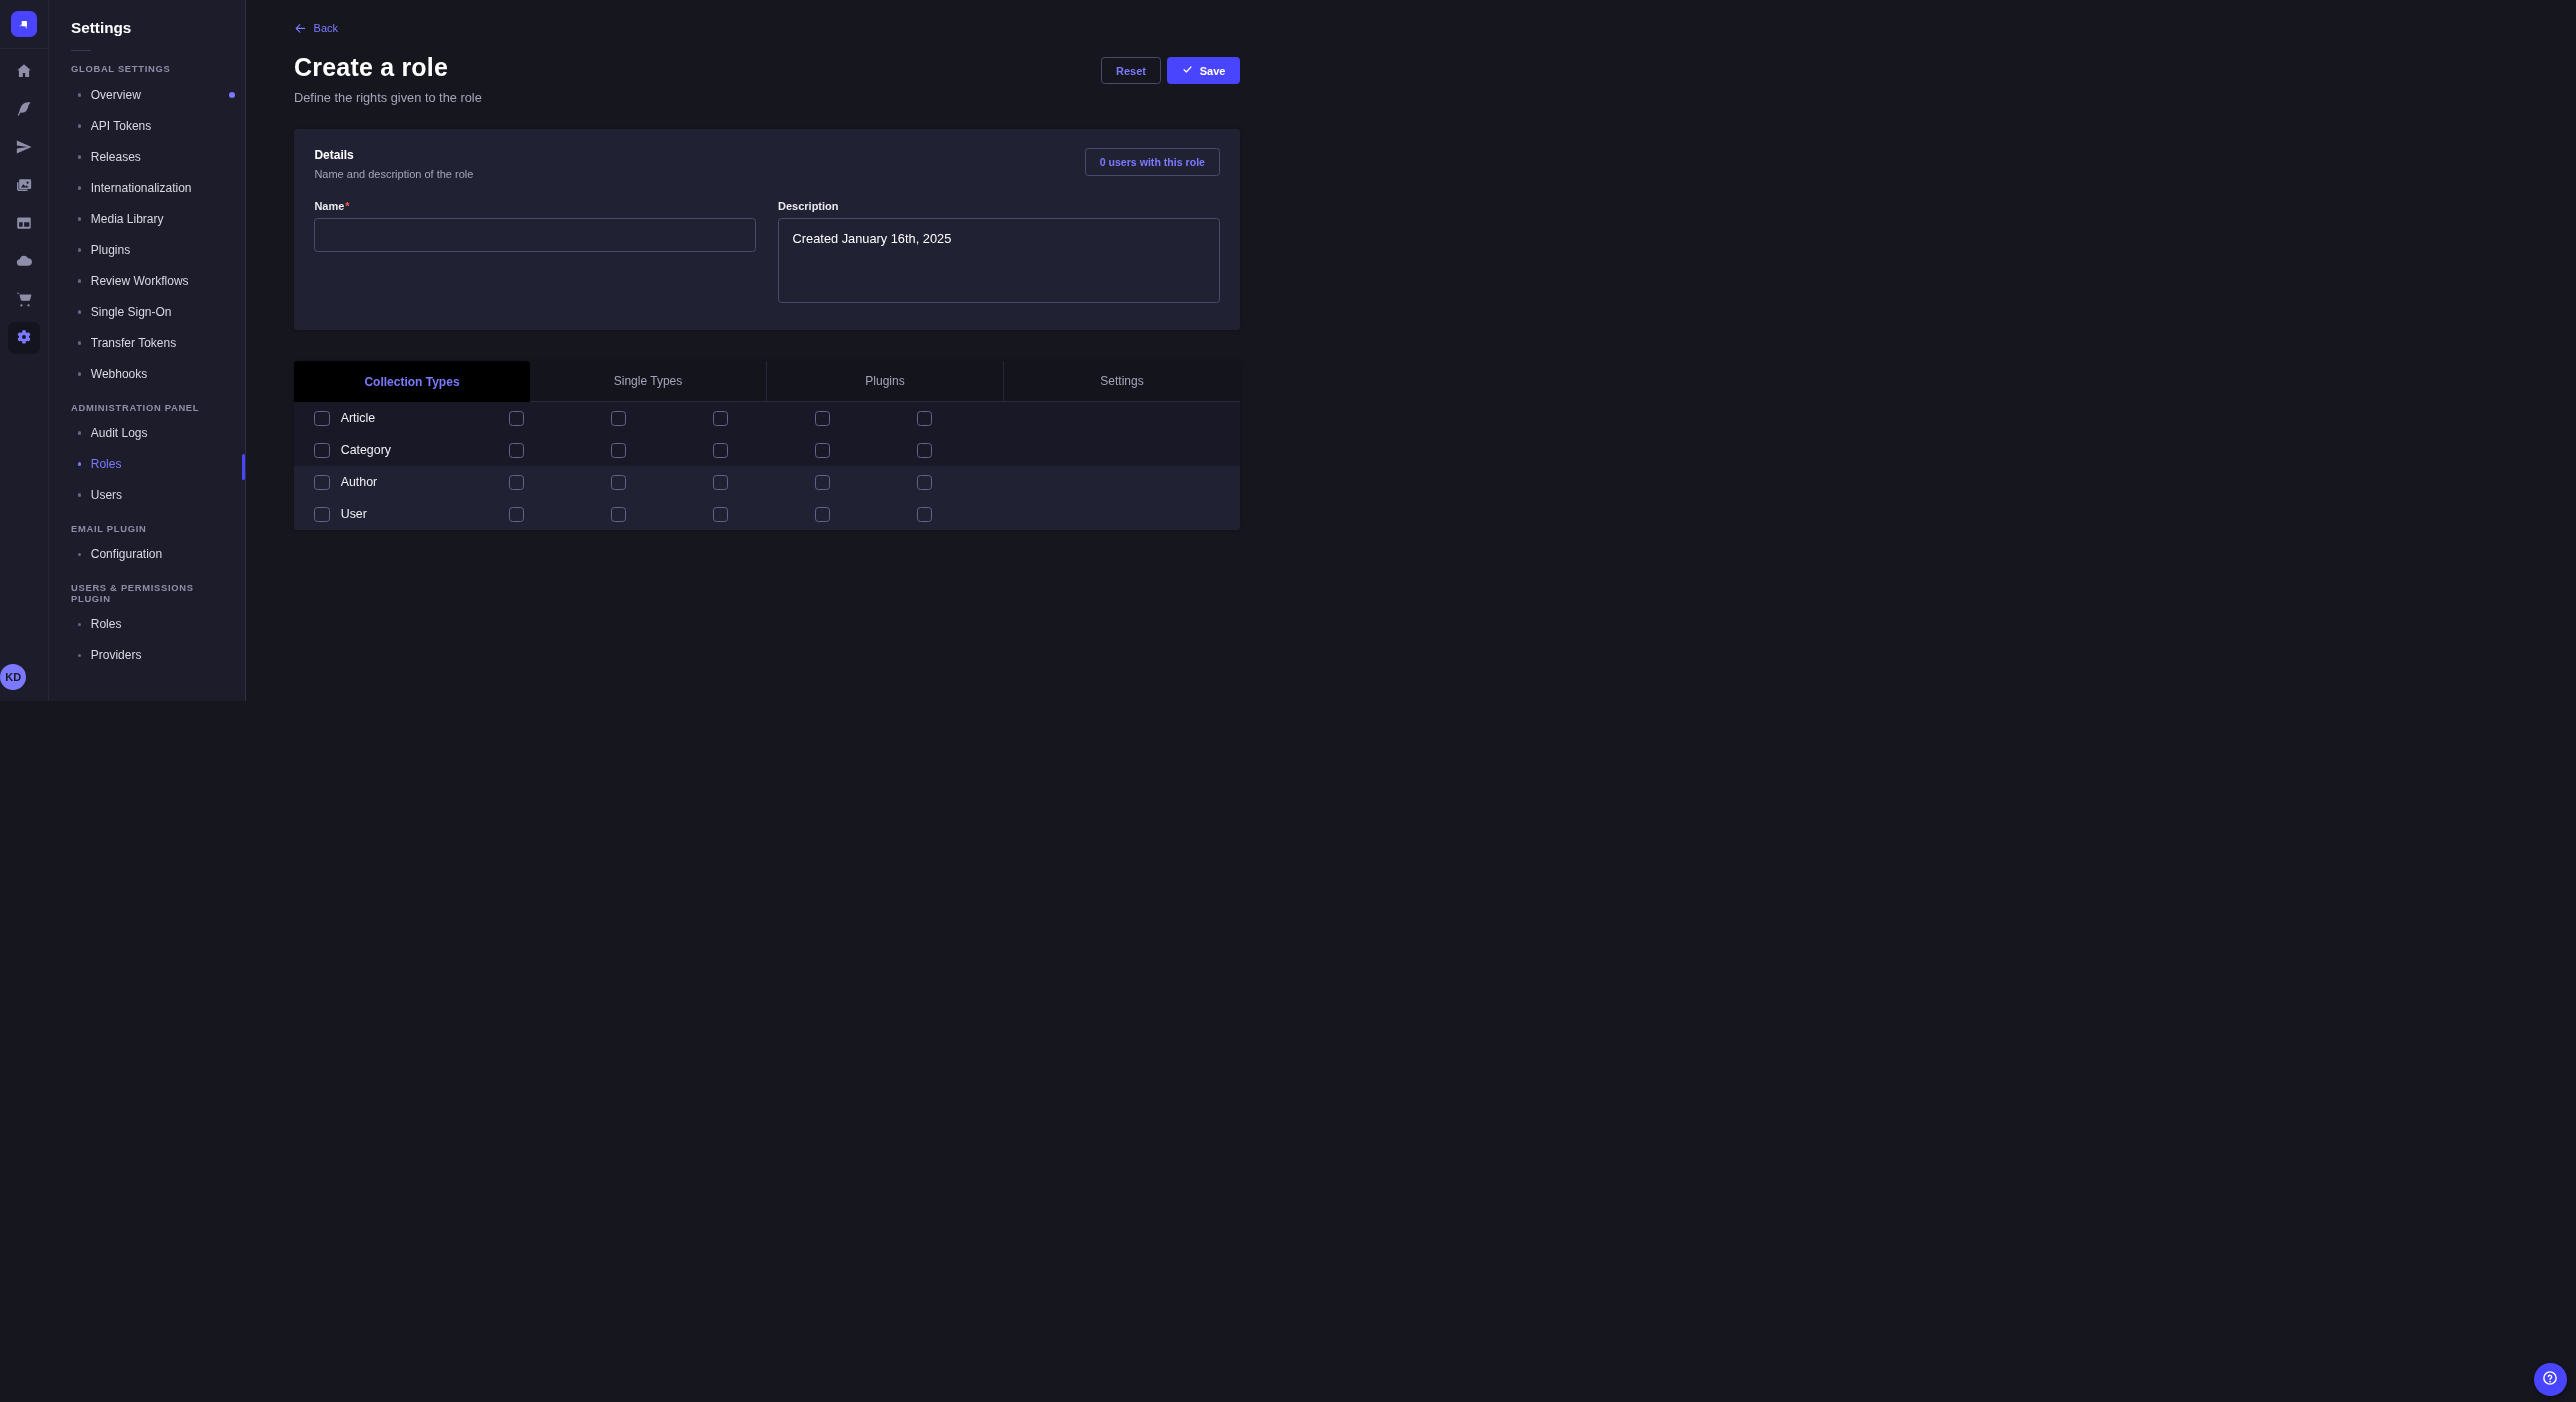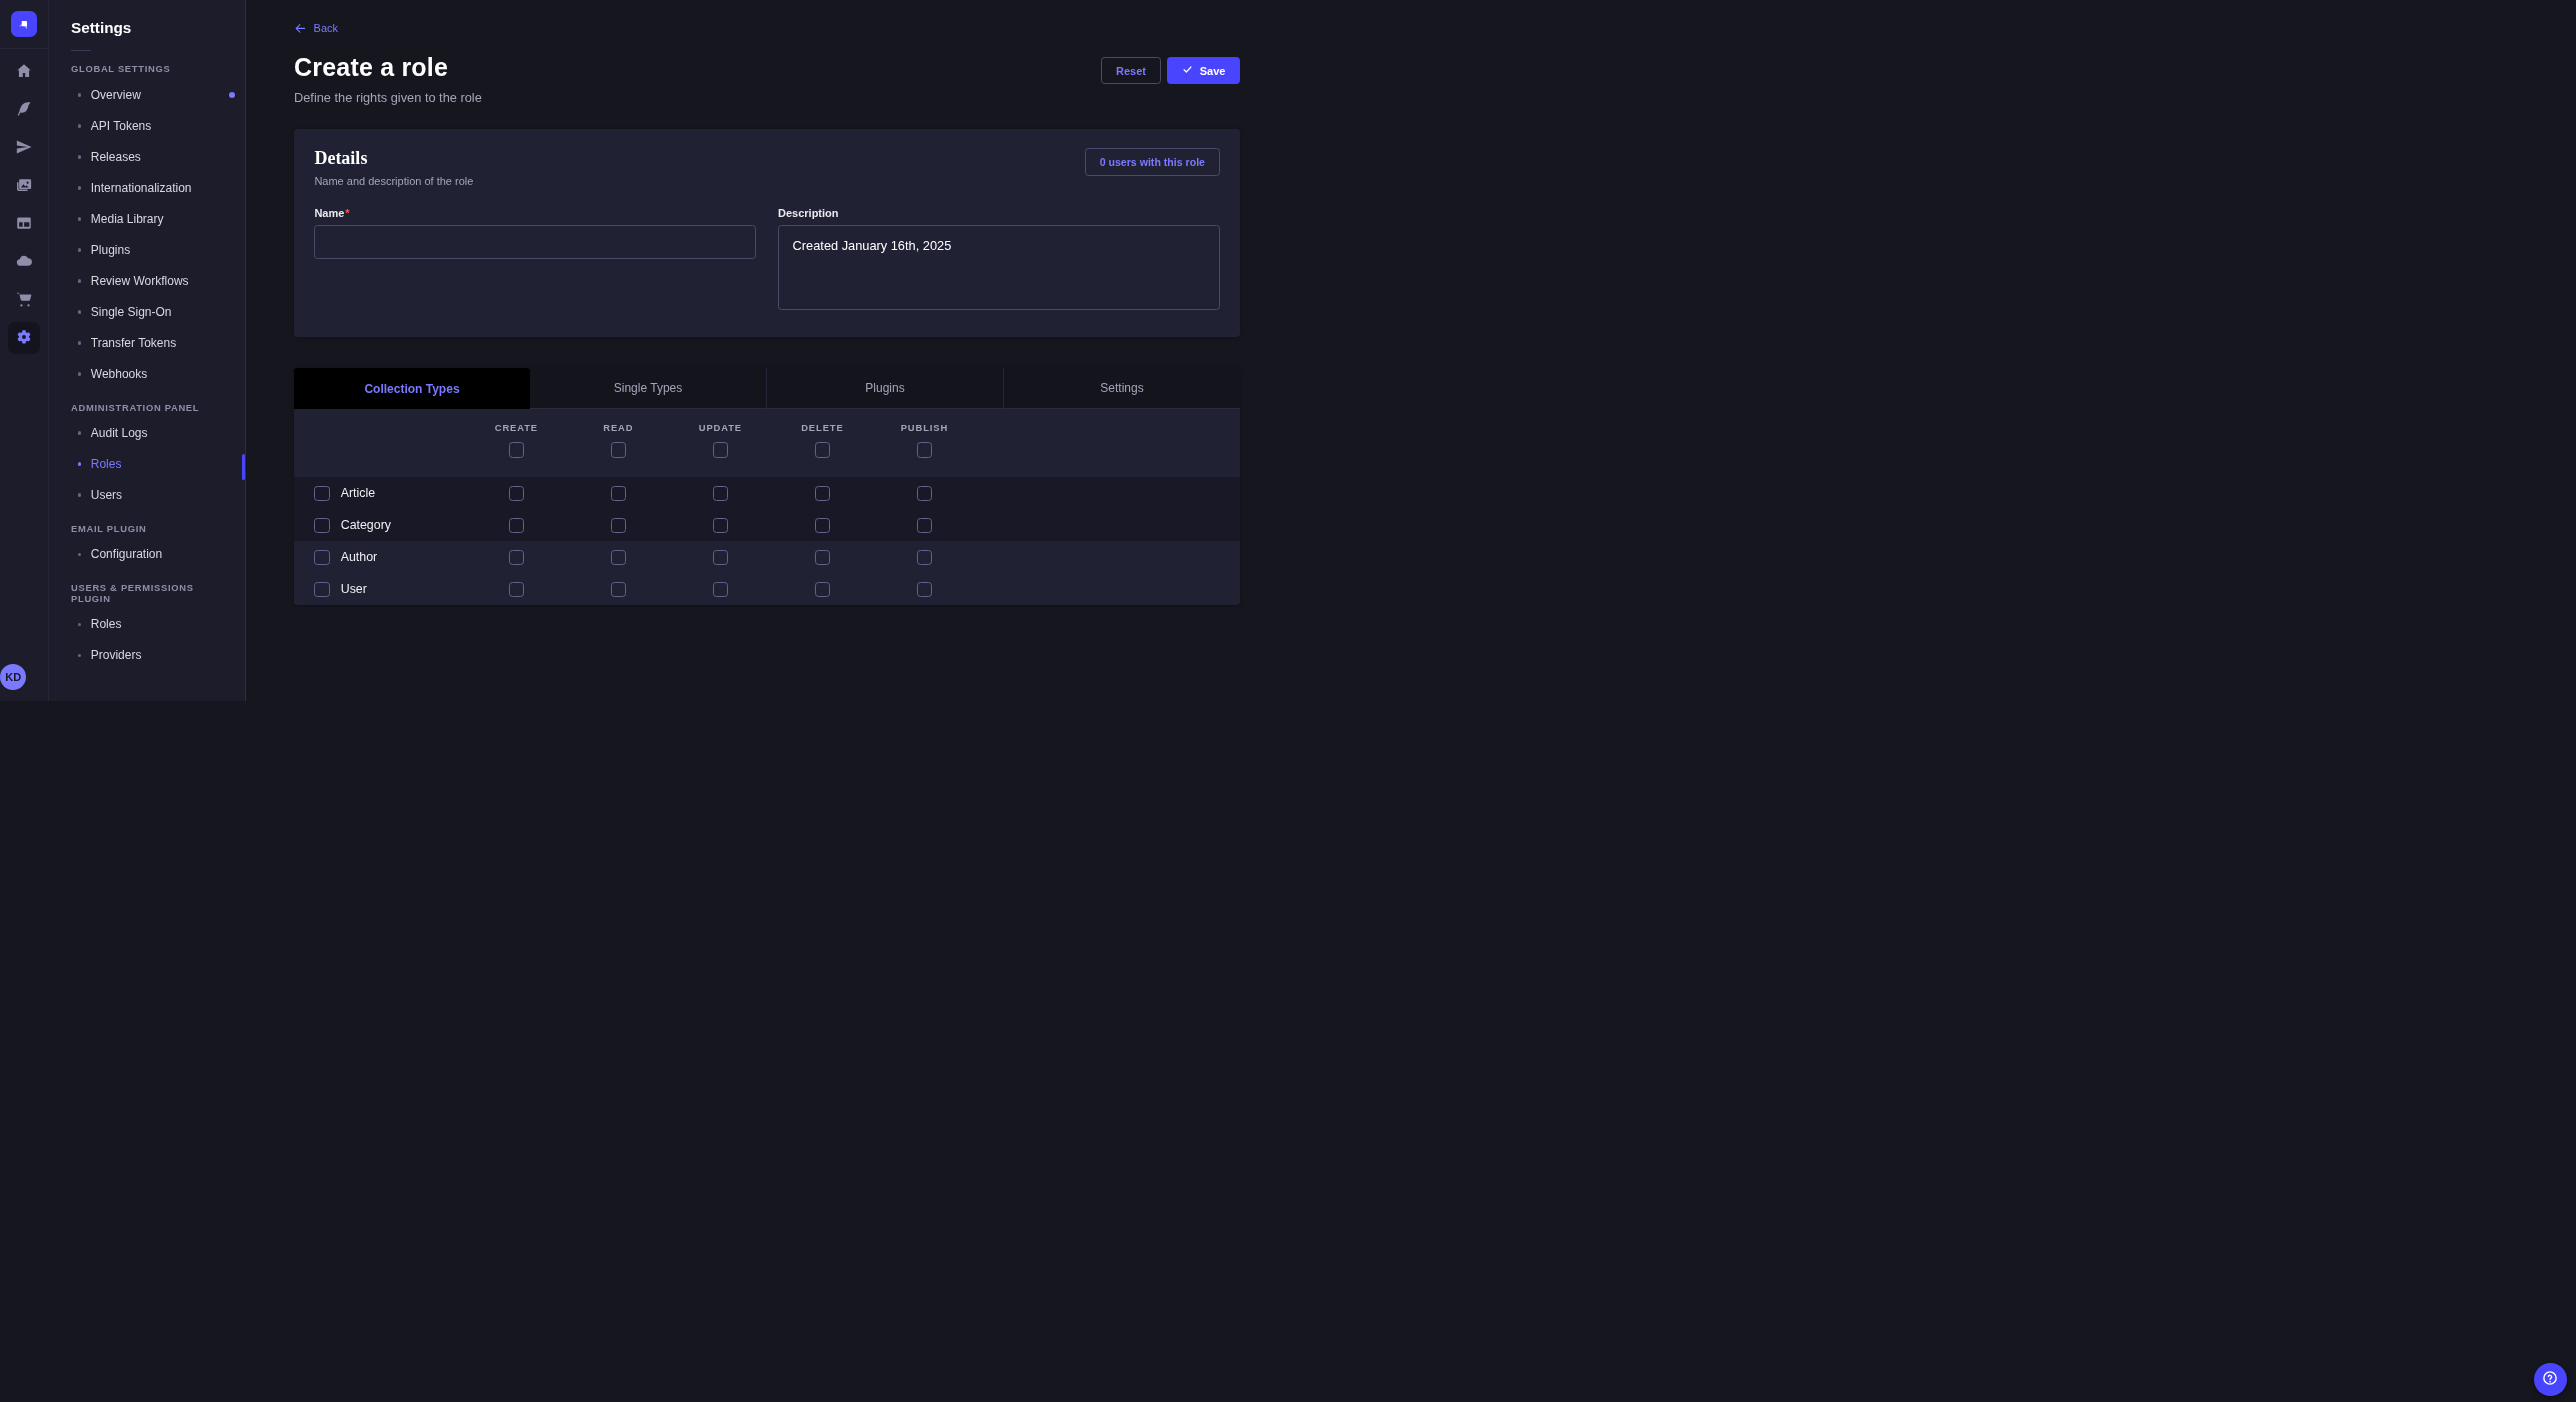--- a/index.html
+++ b/index.html
@@ -73,21 +73,21 @@
          font-family:"Liberation Sans", sans-serif; }
   .btn-reset { background:transparent; border:0.9px solid #4a4a6a; color:#7b79ff; }
   .btn-save { background:#4945ff; border:0.9px solid #4945ff; color:#fff; }
   .btn-save svg { width:11px; height:11px; }
   
   .card {
     margin-top:24px; background:#212134; border-radius:3.4px;
     padding:19px 20.4px 24px; box-shadow:0 0.9px 3.4px rgba(0,0,0,.25);
   }
   .card-head { display:flex; justify-content:space-between; align-items:flex-start; }
-  .card-title { font-size:18px; font-weight:bold;font-family:Liberation Serif, serif; }
+  .card-title { font-size:12px; font-weight:bold; }
   .card-subtitle { margin-top:6px; font-size:11px; color:#a5a5ba; }
   .users-btn {
     height:28px; padding:0 13.6px; border-radius:3.4px; border:0.9px solid #4a4a6a;
     background:transparent; color:#7b79ff; font-size:10.6px; font-weight:bold; cursor:pointer;
     font-family:"Liberation Sans", sans-serif;
   }
   .fields { display:grid; grid-template-columns:1fr 1fr; gap:0 22px; margin-top:20.4px; }
   .field-label { font-size:11px; font-weight:bold; color:#eaeaef; margin-bottom:6px; }
   .req { color:#ee5e52; margin-left:0.9px; }
   .text-input {
@@ -336,43 +336,20 @@
   </section>
 
   <section class="perm-section">
     <div class="tabs" id="perm-tabs">
         <div class="tab active">Collection Types</div>
         <div class="tab">Single Types</div>
         <div class="tab">Plugins</div>
         <div class="tab">Settings</div>
       </div>
     <div class="panel">
-      <div class="perm-head" id="perm-head">
-        <div class="ph-name"></div>
-      <div class="ph-col">
-    <span class="ph-label">CREATE</span>
-    <span class="cb" role="checkbox" aria-checked="false"></span>
-  </div>
-          <div class="ph-col">
-    <span class="ph-label">READ</span>
-    <span class="cb" role="checkbox" aria-checked="false"></span>
-  </div>
-          <div class="ph-col">
-    <span class="ph-label">UPDATE</span>
-    <span class="cb" role="checkbox" aria-checked="false"></span>
-  </div>
-          <div class="ph-col">
-    <span class="ph-label">DELETE</span>
-    <span class="cb" role="checkbox" aria-checked="false"></span>
-  </div>
-          <div class="ph-col">
-    <span class="ph-label">PUBLISH</span>
-    <span class="cb" role="checkbox" aria-checked="false"></span>
-  </div>
-        </div>
       <div id="perm-rows">
           <div class="perm-row odd">
     <div class="pr-name">
       <span class="cb" role="checkbox" aria-checked="false"></span>
       <span class="row-label">Article</span>
     </div>
   <div class="pr-col">
               <span class="cb" role="checkbox" aria-checked="false"></span>
             </div>
             <div class="pr-col">

